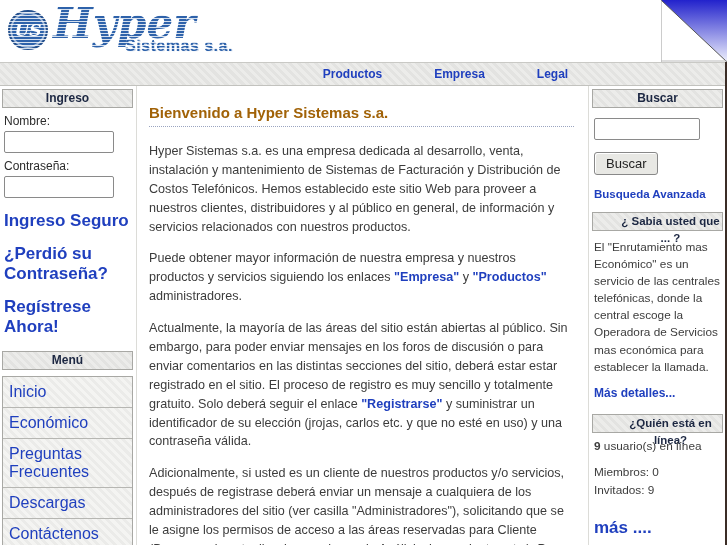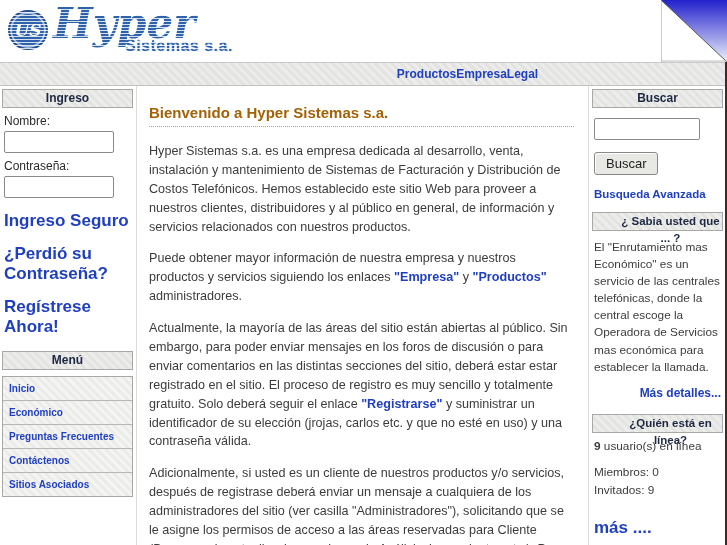--- a/index.html
+++ b/index.html
@@ -21,54 +21,54 @@
     font:italic bold 17px "DejaVu Serif",serif;margin-top:6px;}
   .logo-text{margin-left:5px;}
   .logo-title{font:italic bold 42px "DejaVu Serif",serif;color:#2e62aa;line-height:.95;}
   .logo-sub{font-weight:bold;font-size:16px;color:#2e62aa;margin:-7px 0 0 72px;letter-spacing:.5px;
     text-shadow:1px 1px 0 #cfdbec;}
   .corner{position:absolute;right:0;top:0;width:66px;height:62px;}
 
   
   .navbar{height:22px;border-top:1px solid #c9c9c5;border-bottom:1px solid #c2c2be;
     display:flex;align-items:center;}
-  .nav-group{display:flex;position:relative;left:50%;transform:translateX(-50%);margin-left:104px;text-align:center;}
+  .nav-group{display:flex;gap:52px;position:relative;left:50%;transform:translateX(-50%);margin-left:82px;text-align:center;}
   .nav-link{font-weight:bold;font-size:12px;color:#1f3fbe;text-decoration:none;cursor:pointer;}
 
   
   .cols{display:flex;height:461px;}
   .col-left{width:136px;padding:3px 3px 0 2px;box-sizing:border-box;}
   .col-center{flex:1;padding:18px 14px 0 12px;border-left:1px solid #dcdcd8;border-right:1px solid #dcdcd8;box-sizing:border-box;}
   .col-right{width:138px;padding:3px 4px 0 3px;box-sizing:border-box;}
 
   .bar{height:17px;line-height:17px;text-align:center;font-weight:bold;font-size:12px;color:#1c2742;
     border:1px solid #a8a8a4;margin-bottom:6px;}
   .bar.small{font-size:11.5px;padding-left:26px;}
 
   
   .fld-label{font-size:12px;color:#2b2b2b;margin:6px 2px 3px;}
   .text-input{width:104px;height:18px;border:1px solid #8a8a8a;border-radius:2px;background:#fff;margin-left:2px;}
   .btn{display:inline-block;margin:12px 0 0 2px;padding:3px 11px;font-size:13px;color:#222;
     background:#e8e8e4;border:1px solid #888;border-radius:3px;box-shadow:inset 1px 1px 0 #fff;cursor:pointer;
     font-family:"Liberation Sans",sans-serif;}
   .stack-link{display:block;margin:13px 2px 0;font-weight:bold;font-size:17px;color:#1f3fbe;text-decoration:none;cursor:pointer;}
   .menu-box{border:1px solid #a8a8a4;margin-top:6px;}
-  .menu-item{padding:6px 6px;font-weight:bold;font-size:10px;color:#1f3fbe;border-bottom:1px solid #b6b6b2;cursor:pointer;}
+  .menu-item{padding:6px 6px;font-weight:normal;font-size:16px;color:#1f3fbe;border-bottom:1px solid #b6b6b2;cursor:pointer;}
   .menu-item:last-child{border-bottom:none;}
 
   
   .h1{font-size:15px;font-weight:bold;color:#a16207;margin:0 0 5px;}
   .dotted{border-bottom:1px dotted #9aa4c0;margin-bottom:15px;}
   .para{font-size:12.6px;line-height:1.5;margin:0 0 13px;color:#3c3c3c;}
   .inline-link{font-weight:bold;color:#1f3fbe;cursor:pointer;}
 
   
   .search-input{width:100px;height:18px;border:1px solid #8a8a8a;border-radius:2px;background:#fff;margin:4px 0 0 2px;}
   .right-text{font-size:11.8px;line-height:1.45;color:#3c3c3c;padding:2px 2px 0;}
-  .more-link{display:block;text-align:right;font-weight:bold;font-size:12px;color:#1f3fbe;margin:10px 2px 0;cursor:pointer;}
+  .more-link{display:block;font-weight:bold;font-size:12px;color:#1f3fbe;margin:10px 2px 0;cursor:pointer;}
   .online-line{font-size:11.8px;color:#3c3c3c;margin:4px 2px 0;}
   .online-count{font-weight:bold;}
   .spacer8{height:8px;} .spacer12{height:12px;} .spacer14{height:14px;}
 </style>
 </head>
 <body>
 
 <div class="page">
   <div class="right-edge"></div>
 
@@ -121,20 +121,21 @@
       <a class="stack-link">Ingreso Seguro</a>
       <a class="stack-link">¿Perdió su Contraseña?</a>
       <a class="stack-link">Regístrese Ahora!</a>
 
       <div style="height:14px"></div>
       <div class="bar stripes">Menú</div>
       <div class="menu-box">
         <div class="menu-item stripes-light">Inicio</div>
         <div class="menu-item stripes-light">Económico</div>
         <div class="menu-item stripes-light">Preguntas Frecuentes</div>
+        <div class="menu-item stripes-light">Descargas</div>
         <div class="menu-item stripes-light">Contáctenos</div>
         <div class="menu-item stripes-light">Sitios Asociados</div>
       </div>
 
     </div>
 
     <div class="col-center">
       <div class="h1">Bienvenido a Hyper Sistemas s.a.</div>
       <div class="dotted"></div>
 

